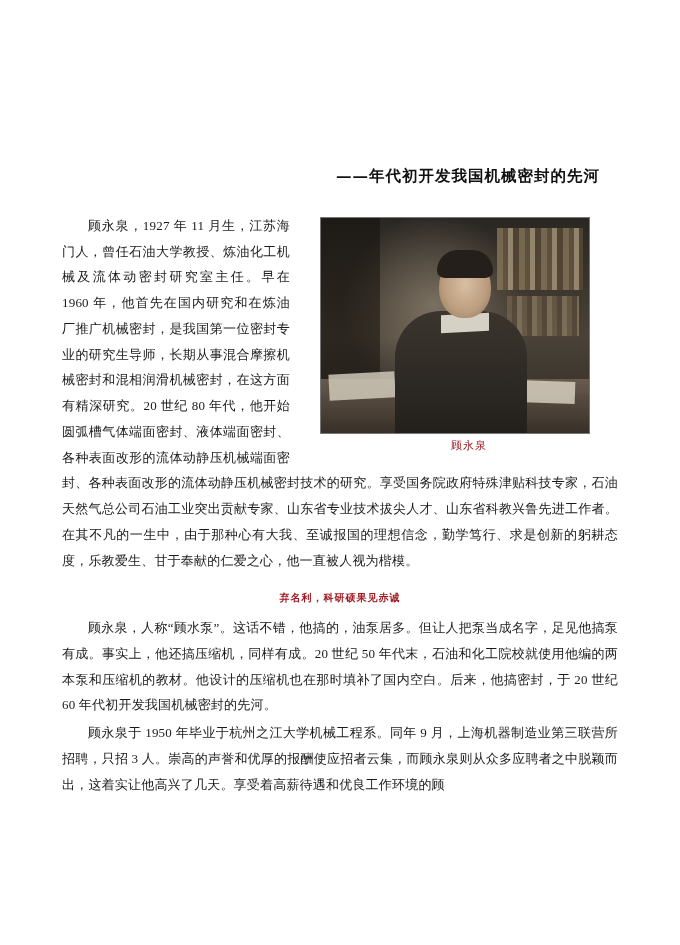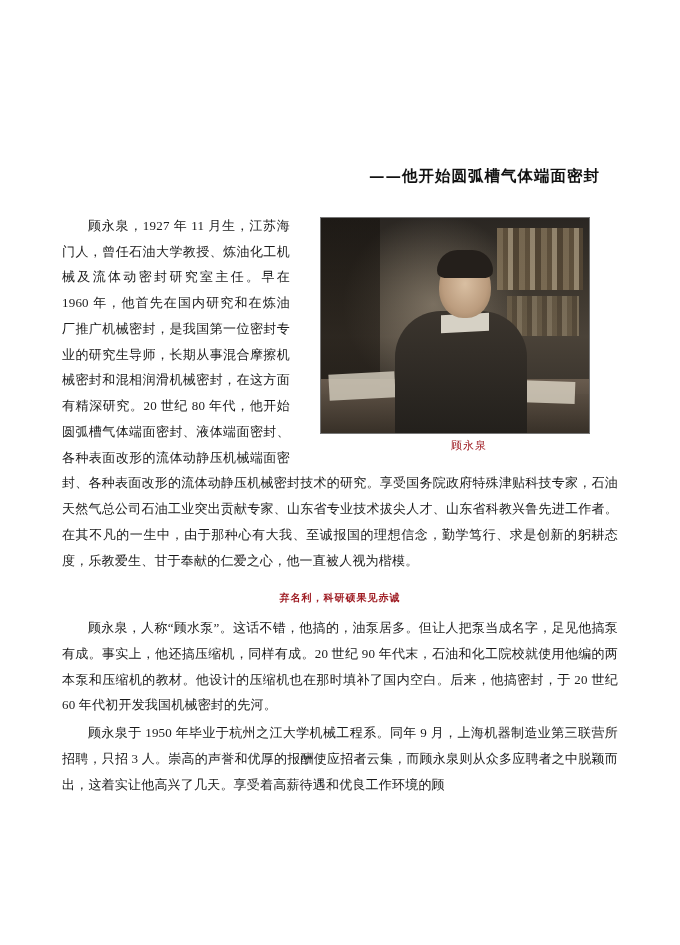--- a/index.html
+++ b/index.html
@@ -178,21 +178,21 @@
   }
   .clear { clear: both; }
 </style>
 </head>
 <body>
 
 <div class="page">
 
   <div class="title-block">
     <div class="subtitle-row">
-      <span class="subtitle">——他开始圆弧槽气体端面密封</span>
+      <span class="subtitle">——年代初开发我国机械密封的先河</span>
     </div>
   </div>
 
   <div class="body-area">
 
     <div class="figure">
       <div class="figure-img">
         <div class="fig-shelf"></div>
         <div class="fig-books"></div>
         <div class="fig-books2"></div>
@@ -206,18 +206,18 @@
       </div>
       <div class="figure-caption">顾永泉</div>
     </div>
 
     <p class="para lead">顾永泉，1927 年 11 月生，江苏海门人，曾任石油大学教授、炼油化工机械及流体动密封研究室主任。早在 1960 年，他首先在国内研究和在炼油厂推广机械密封，是我国第一位密封专业的研究生导师，长期从事混合摩擦机械密封和混相润滑机械密封，在这方面有精深研究。20 世纪 80 年代，他开始圆弧槽气体端面密封、液体端面密封、各种表面改形的流体动静压机械端面密封、各种表面改形的流体动静压机械密封技术的研究。享受国务院政府特殊津贴科技专家，石油天然气总公司石油工业突出贡献专家、山东省专业技术拔尖人才、山东省科教兴鲁先进工作者。在其不凡的一生中，由于那种心有大我、至诚报国的理想信念，勤学笃行、求是创新的躬耕态度，乐教爱生、甘于奉献的仁爱之心，他一直被人视为楷模。</p>
 
     <div class="clear"></div>
 
     <div class="section-head">弃名利，科研硕果见赤诚</div>
 
-    <p class="para">顾永泉，人称“顾水泵”。这话不错，他搞的，油泵居多。但让人把泵当成名字，足见他搞泵有成。事实上，他还搞压缩机，同样有成。20 世纪 90 年代末，石油和化工院校就使用他编的两本泵和压缩机的教材。他设计的压缩机也在那时填补了国内空白。后来，他搞密封，于 20 世纪 60 年代初开发我国机械密封的先河。</p>
+    <p class="para">顾永泉，人称“顾水泵”。这话不错，他搞的，油泵居多。但让人把泵当成名字，足见他搞泵有成。事实上，他还搞压缩机，同样有成。20 世纪 50 年代末，石油和化工院校就使用他编的两本泵和压缩机的教材。他设计的压缩机也在那时填补了国内空白。后来，他搞密封，于 20 世纪 60 年代初开发我国机械密封的先河。</p>
     <p class="para">顾永泉于 1950 年毕业于杭州之江大学机械工程系。同年 9 月，上海机器制造业第三联营所招聘，只招 3 人。崇高的声誉和优厚的报酬使应招者云集，而顾永泉则从众多应聘者之中脱颖而出，这着实让他高兴了几天。享受着高薪待遇和优良工作环境的顾</p>
 
   </div>
 
 </div>
 
 </body></html>

